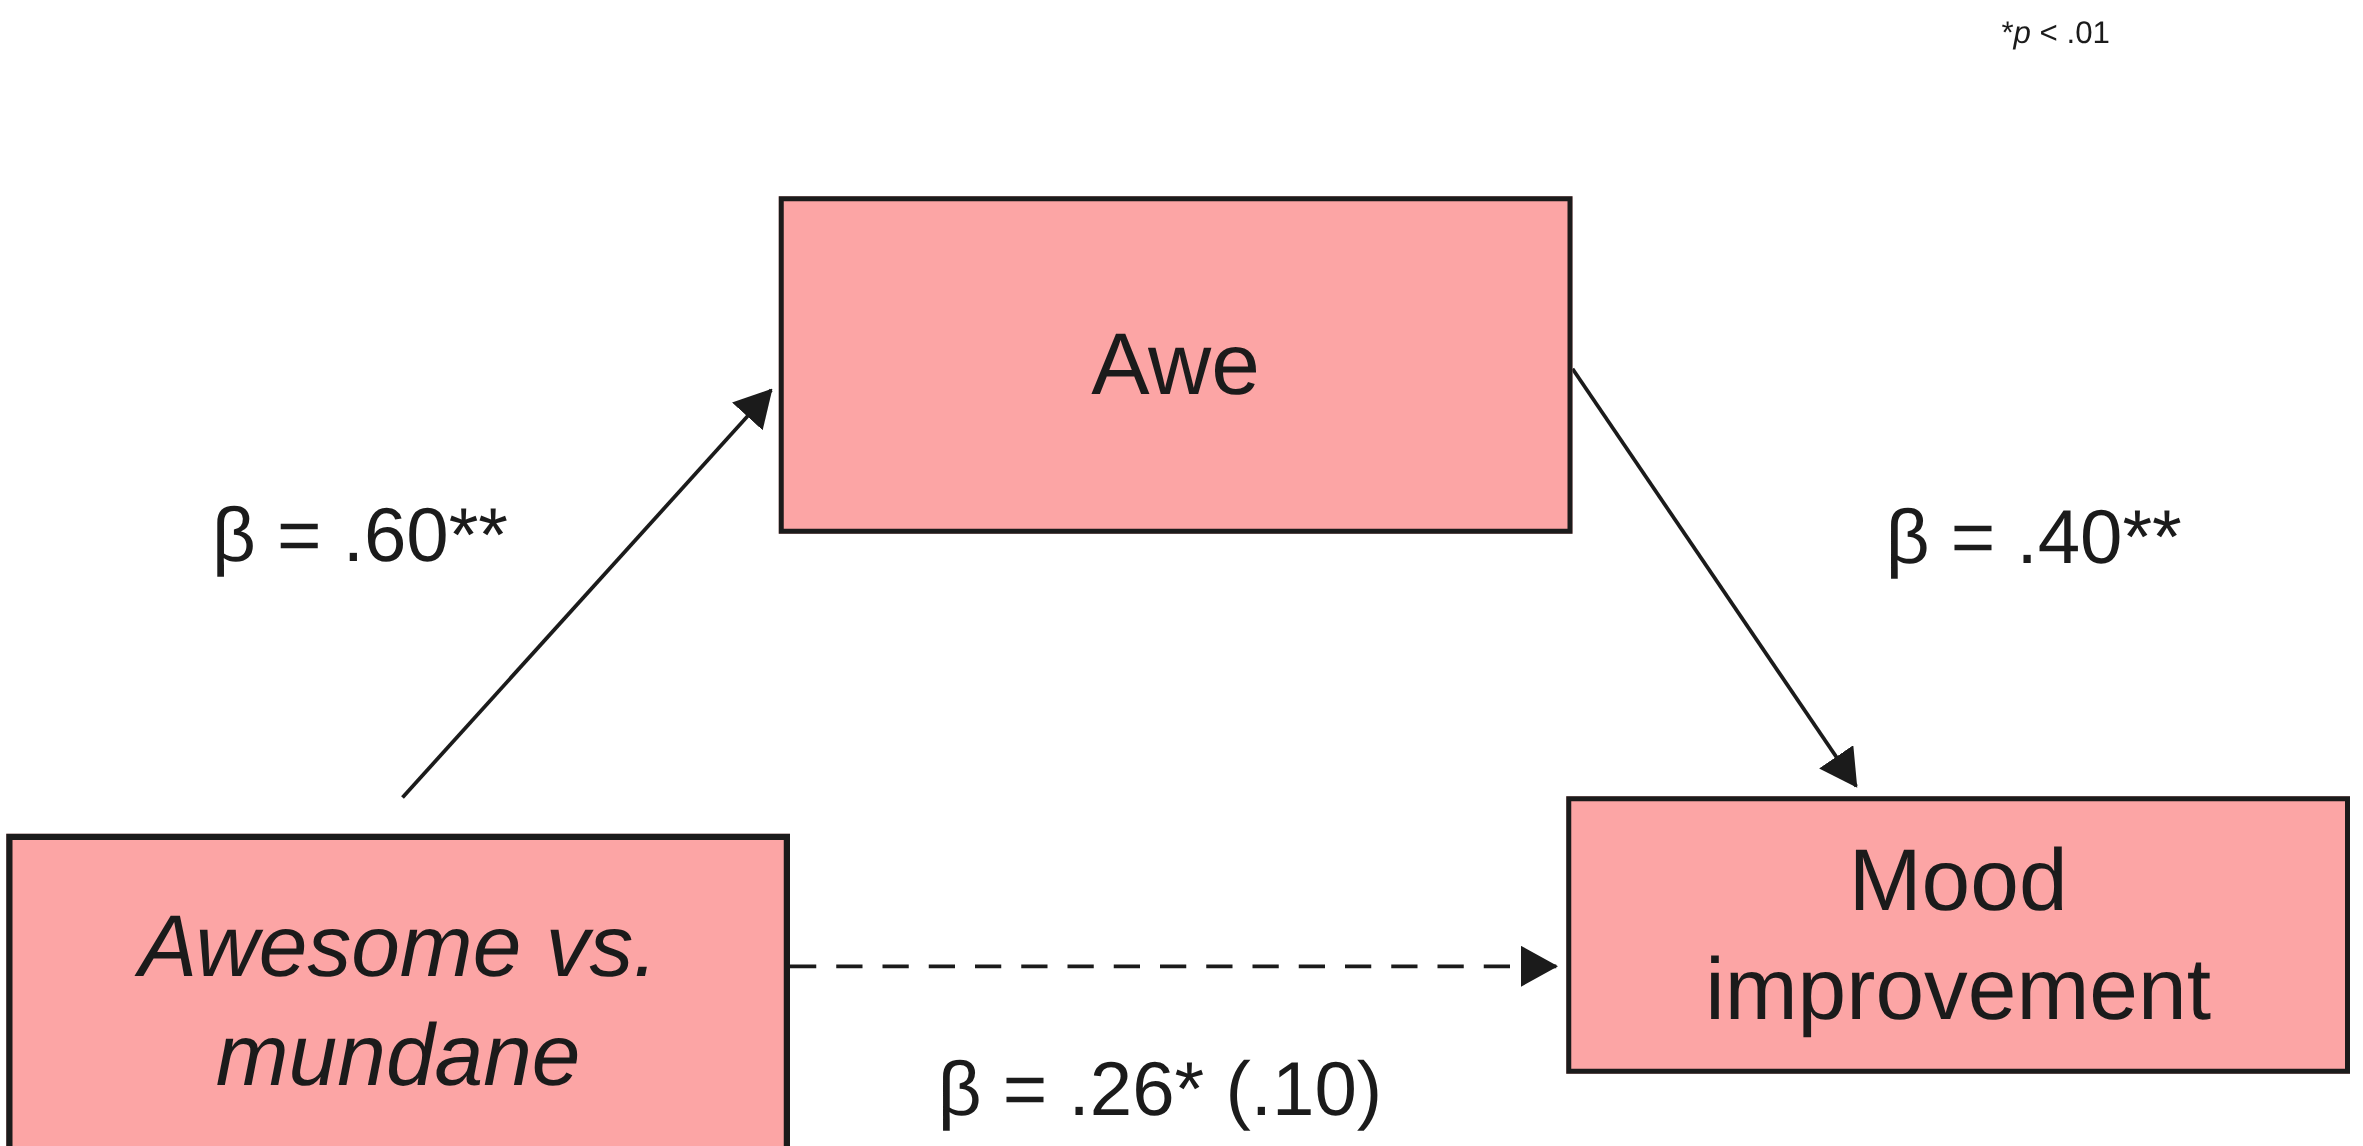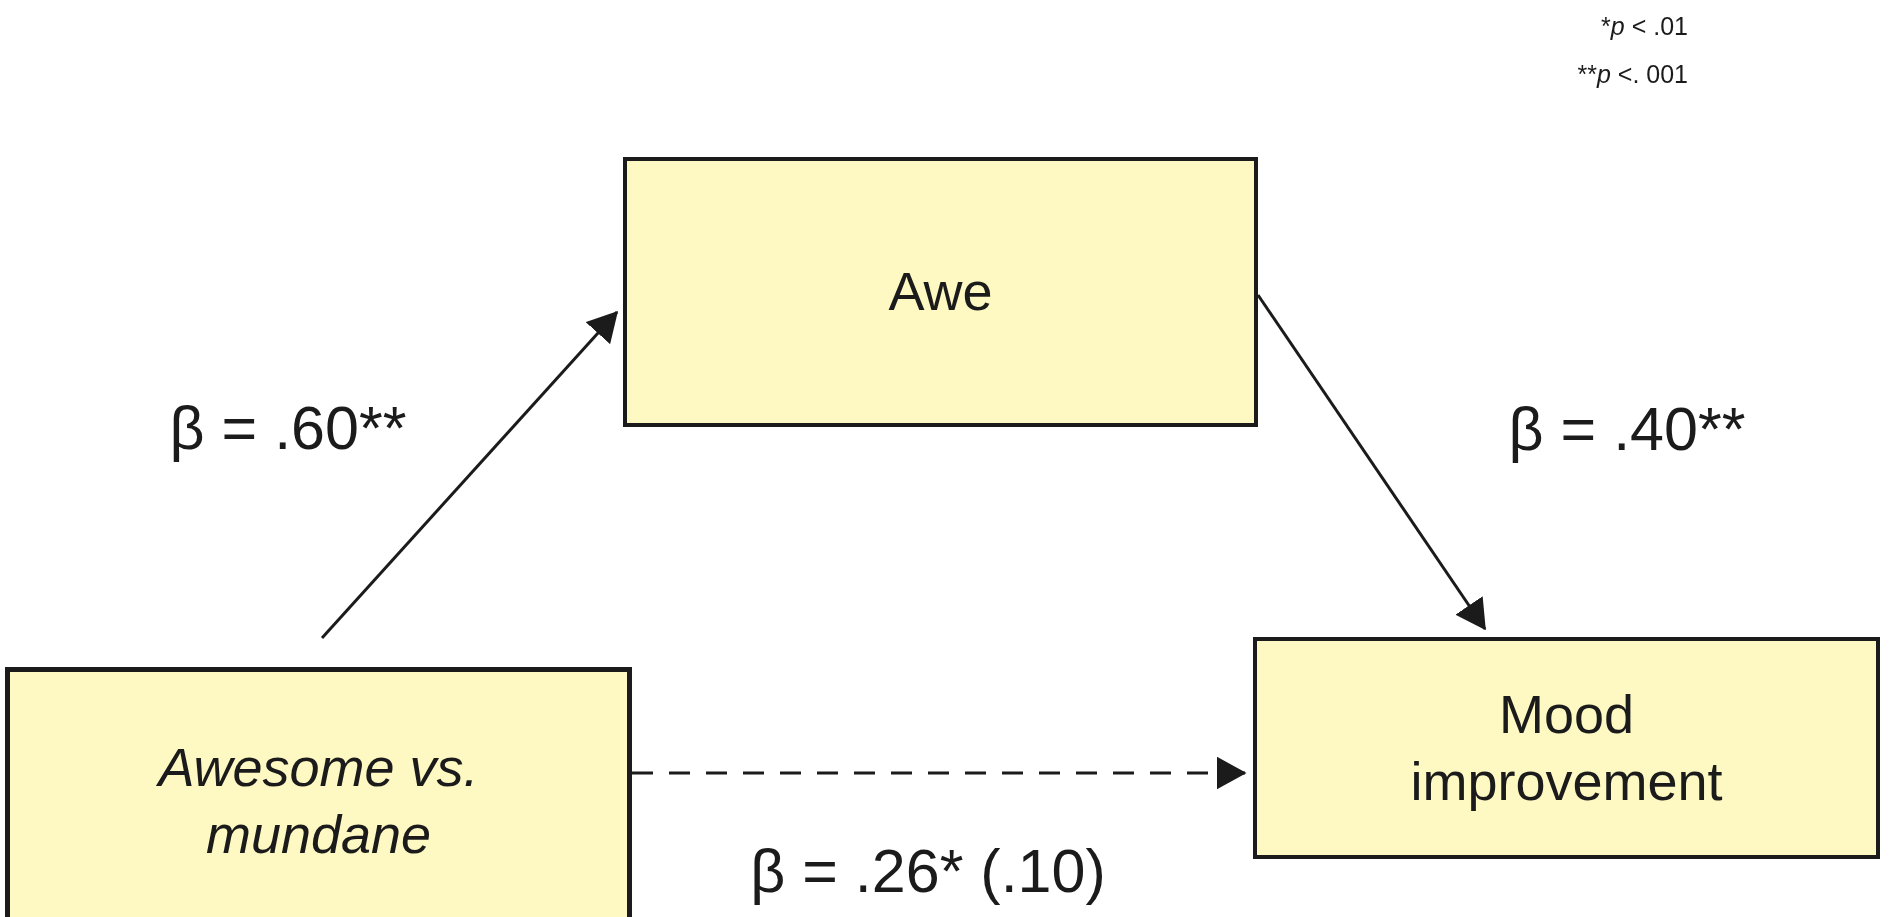--- a/index.html
+++ b/index.html
@@ -19,27 +19,27 @@
   .arrow-layer {
     position: absolute;
     left: 0;
     top: 0;
     width: 1890px;
     height: 917px;
   }
   .node {
     position: absolute;
     box-sizing: border-box;
-    background: #fef9c3;
+    background: #fca5a5;
     border: 4px solid #1b1b1b;
     display: flex;
     align-items: center;
     justify-content: center;
     text-align: center;
-    font-size: 54px;
+    font-size: 70px;
     line-height: 1.25;
     white-space: pre-line;
   }
   .node-mediator {
     left: 623px;
     top: 157px;
     width: 635px;
     height: 270px;
   }
   .node-predictor {
@@ -111,18 +111,15 @@
   <div class="coef-label coef-a">β = .60**</div>
 
   <div class="coef-label coef-b">β = .40**</div>
 
   <div class="coef-label coef-c">β = .26* (.10)</div>
 
   <div class="legend">
     <div>
       <span>*</span><i>p</i><span> &lt; .01</span>
     </div>
-    <div>
-      <span>**</span><i>p</i><span> &lt;. 001</span>
-    </div>
   </div>
 
 </div>
 
 </body></html>

